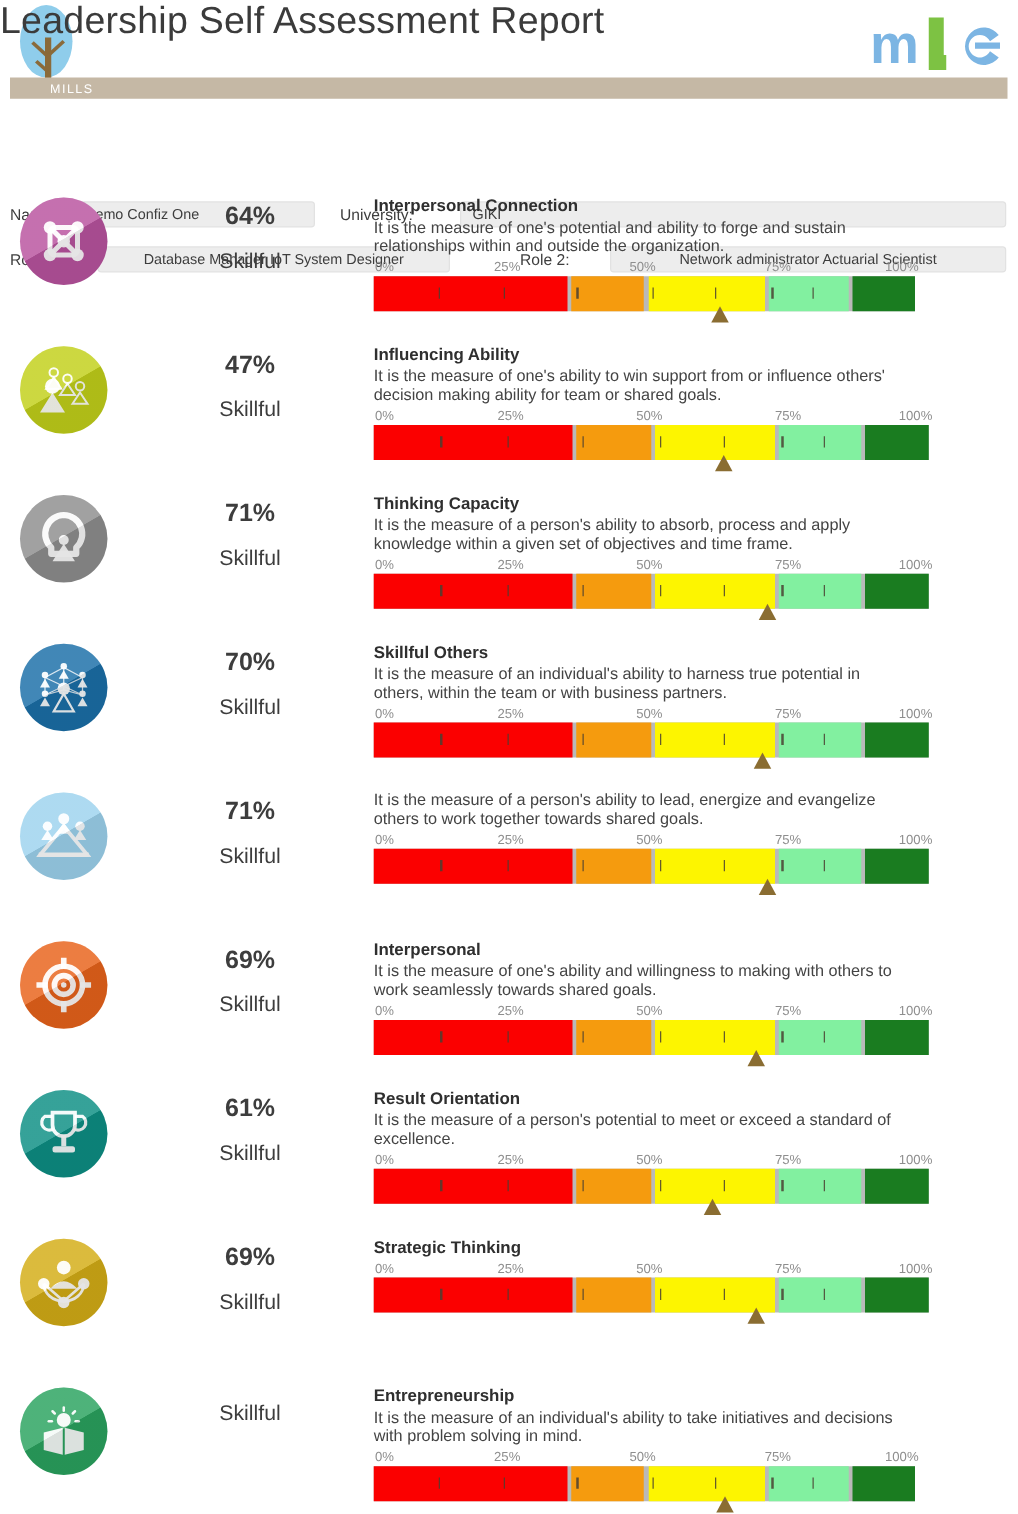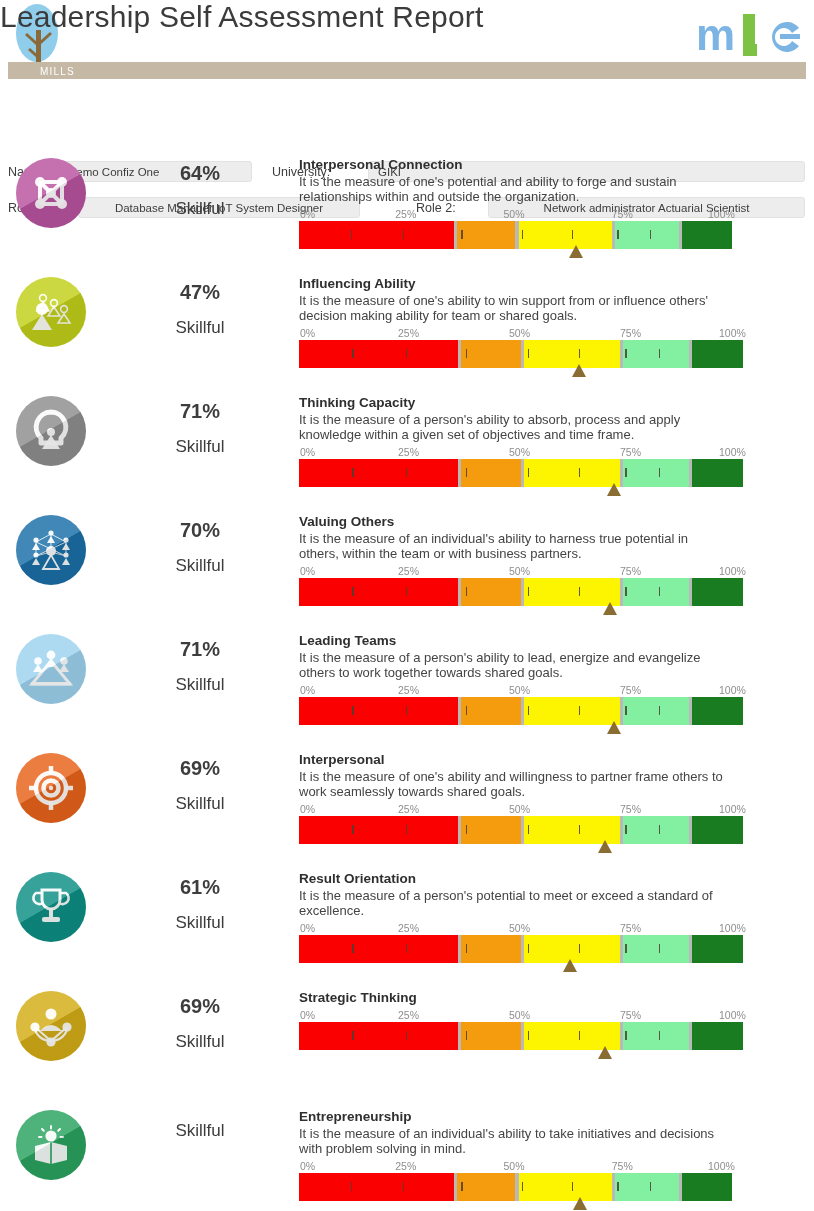--- a/index.html
+++ b/index.html
@@ -331,21 +331,21 @@
         <path d="M15 41 L23 27 L31 41 Z" fill="none" stroke="rgba(255,255,255,.95)" stroke-width="1.8"></path>
           </svg>
           <div class="gloss"></div>
      </div>
       </div>
       <div class="score-cell">
         <div class="score-pct">70%</div>
      <div class="score-lbl">Skillful</div>
       </div>
       <div class="detail-cell">
-        <div class="comp-title">Valuing Others</div>
+        <div class="comp-title">Skillful Others</div>
      <div class="comp-desc">It is the measure of an individual's ability to harness true potential in others, within the team or with business partners.</div>
      <div class="gauge">
        <div class="gauge-ticks">
             <span style="left:1px;">0%</span>
             <span style="left:99px;">25%</span>
             <span style="left:210px;">50%</span>
             <span style="left:321px;">75%</span>
             <span style="left:420px;">100%</span>
           </div>
        <div class="gauge-bar" style="width:444px">
@@ -382,21 +382,20 @@
         <rect x="2" y="32" width="40" height="3.4" fill="rgba(255,255,255,.95)"></rect>
           </svg>
           <div class="gloss"></div>
      </div>
       </div>
       <div class="score-cell">
         <div class="score-pct">71%</div>
      <div class="score-lbl">Skillful</div>
       </div>
       <div class="detail-cell">
-        <div class="comp-title">Leading Teams</div>
      <div class="comp-desc">It is the measure of a person's ability to lead, energize and evangelize others to work together towards shared goals.</div>
      <div class="gauge">
        <div class="gauge-ticks">
             <span style="left:1px;">0%</span>
             <span style="left:99px;">25%</span>
             <span style="left:210px;">50%</span>
             <span style="left:321px;">75%</span>
             <span style="left:420px;">100%</span>
           </div>
        <div class="gauge-bar" style="width:444px">
@@ -433,21 +432,21 @@
           </svg>
           <div class="gloss"></div>
      </div>
       </div>
       <div class="score-cell">
         <div class="score-pct">69%</div>
      <div class="score-lbl">Skillful</div>
       </div>
       <div class="detail-cell">
         <div class="comp-title">Interpersonal</div>
-     <div class="comp-desc">It is the measure of one's ability and willingness to partner frame others to work seamlessly towards shared goals.</div>
+     <div class="comp-desc">It is the measure of one's ability and willingness to making with others to work seamlessly towards shared goals.</div>
      <div class="gauge">
        <div class="gauge-ticks">
             <span style="left:1px;">0%</span>
             <span style="left:99px;">25%</span>
             <span style="left:210px;">50%</span>
             <span style="left:321px;">75%</span>
             <span style="left:420px;">100%</span>
           </div>
        <div class="gauge-bar" style="width:444px">
             <div class="seg seg-red" style="left:0px;width:158.952px;"></div>

